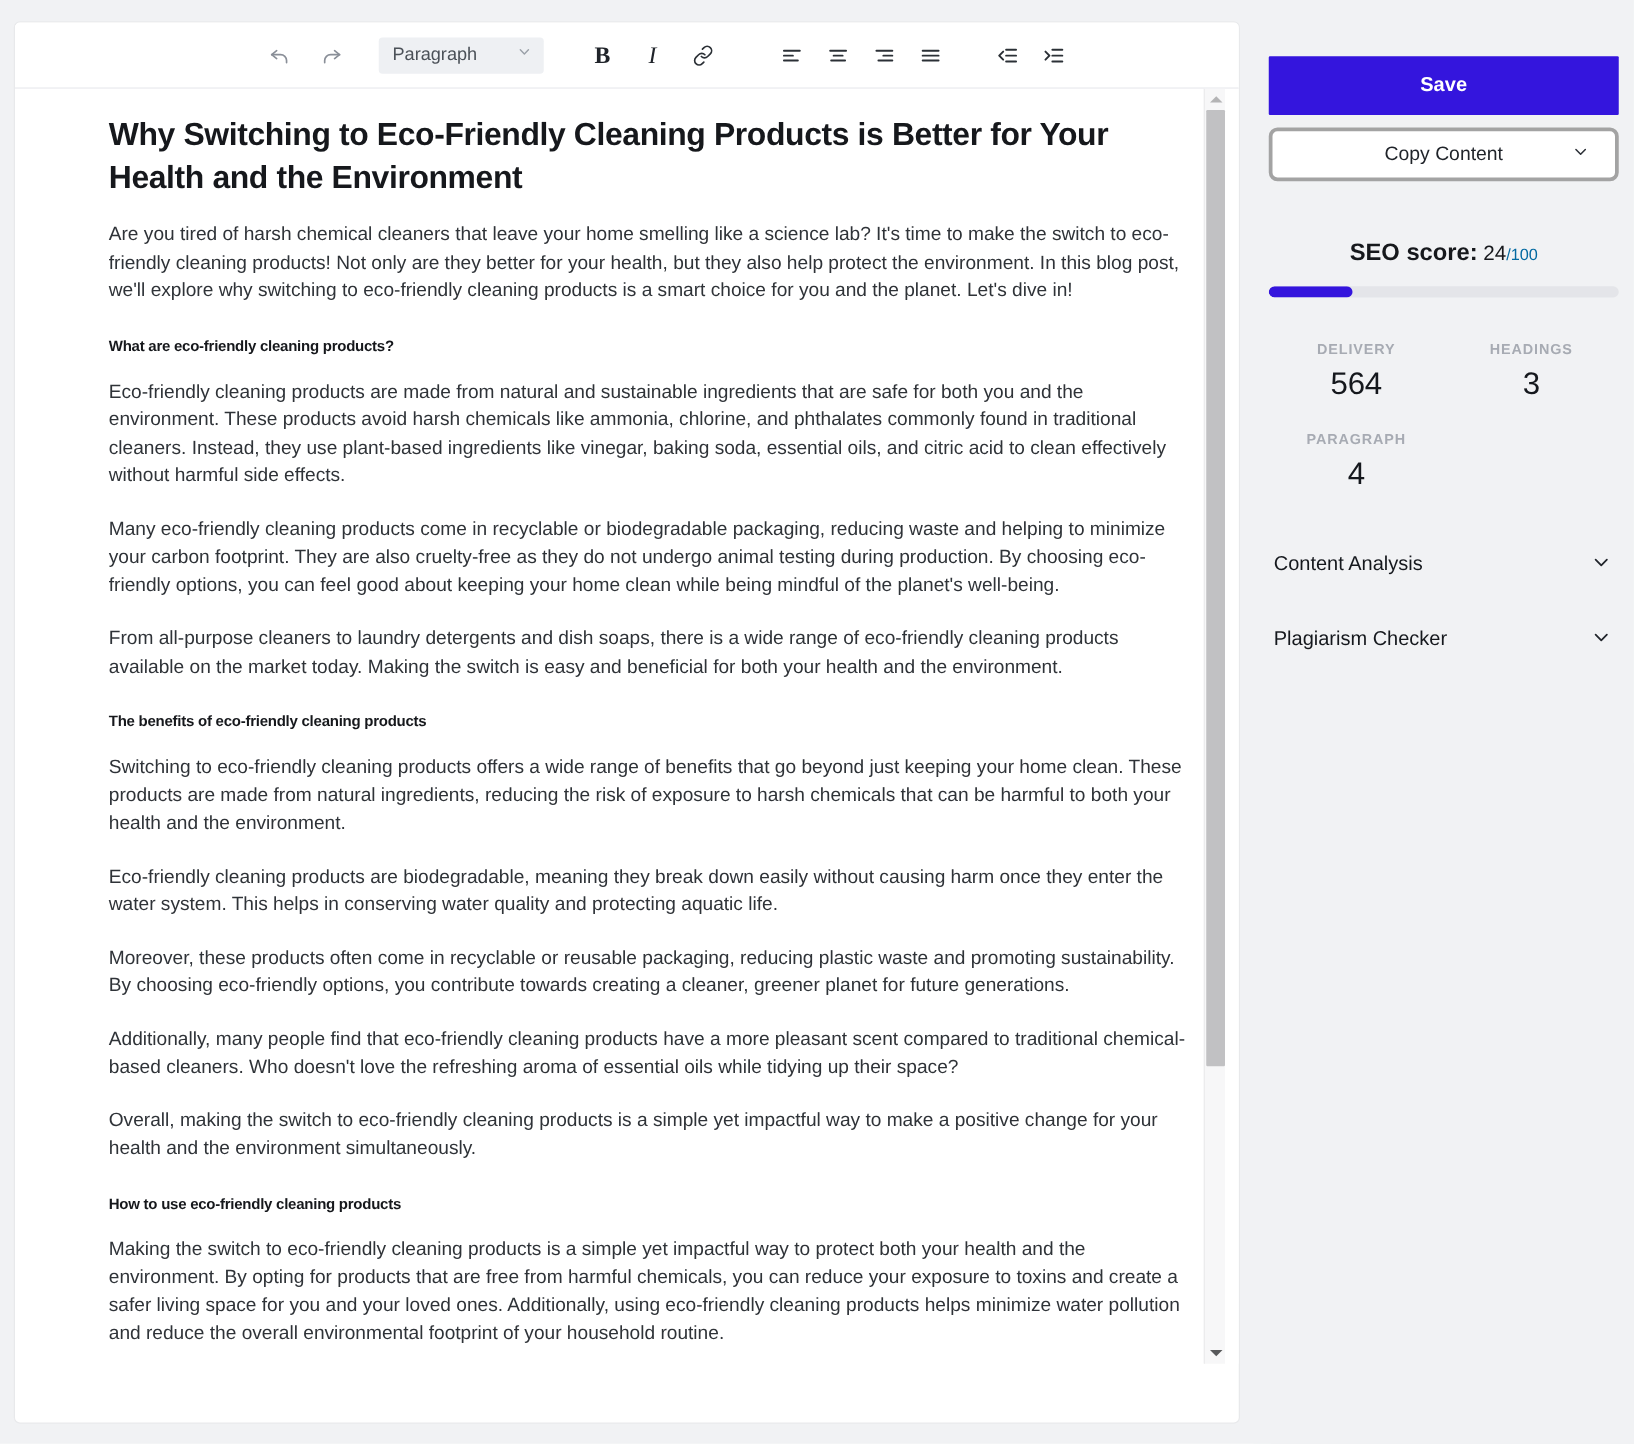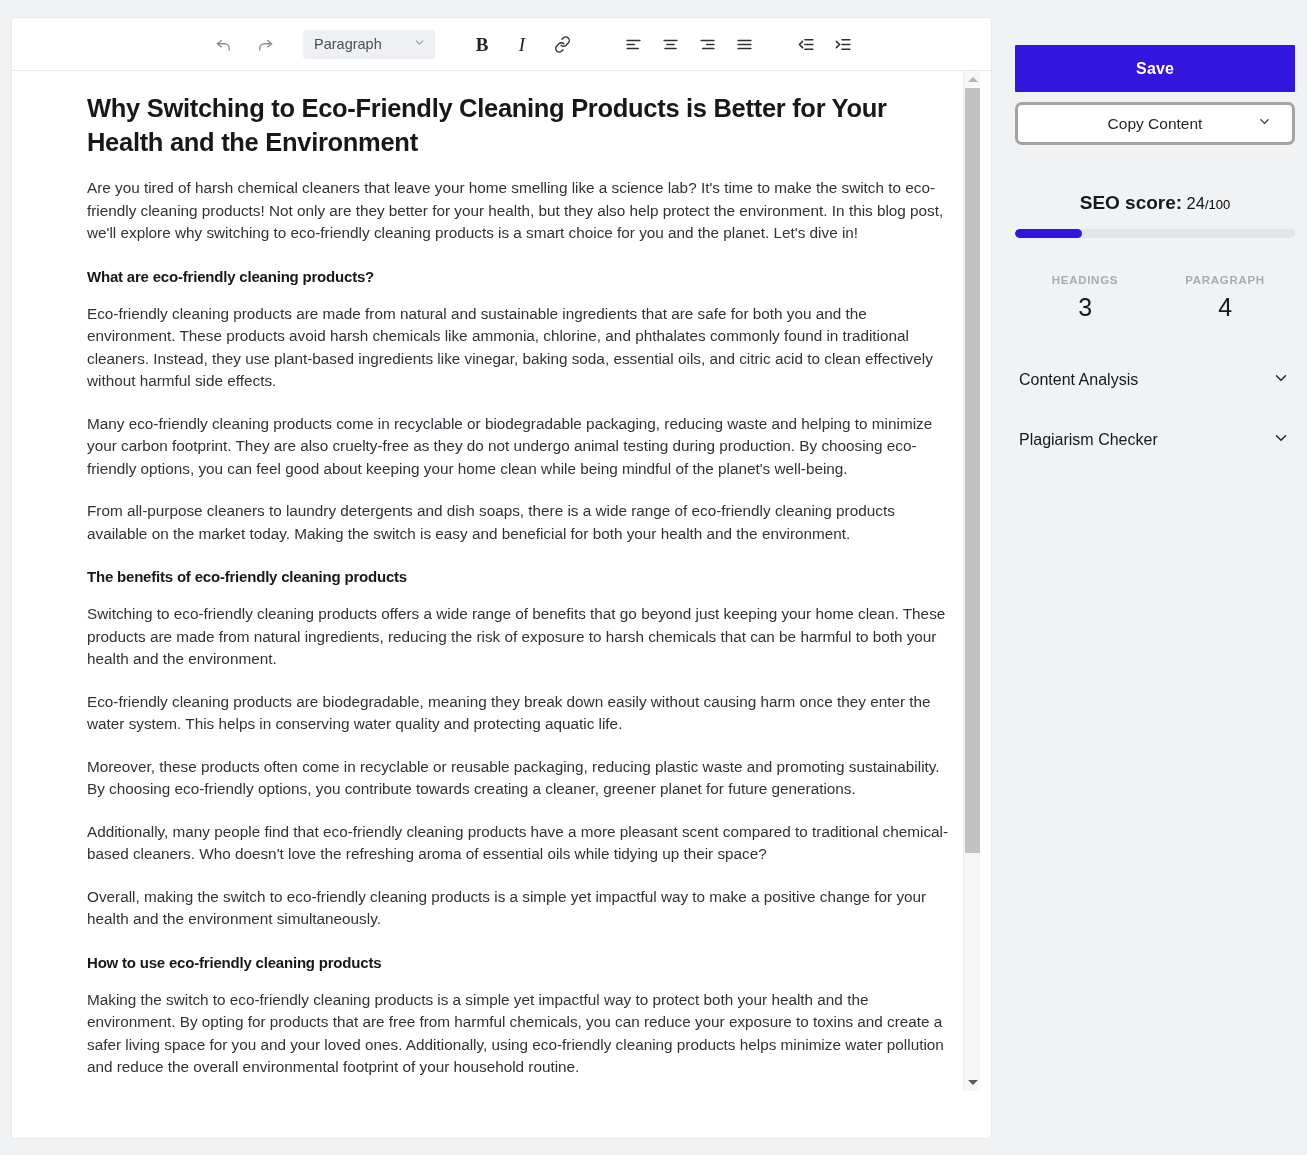--- a/index.html
+++ b/index.html
@@ -111,21 +111,21 @@
     font-size: 25.5px;
     line-height: 34px;
     font-weight: bold;
     color: #16181c;
     margin: 0 0 18px 0;
     letter-spacing: -0.3px;
     max-width: 900px;
   }
   #doc-body h2 {
     font-family: "Liberation Sans", sans-serif;
-    font-size: 15px;
+    font-size: 12px;
     line-height: 24px;
     font-weight: bold;
     color: #16181c;
     margin: 12px 0 14px 0;
     letter-spacing: -0.2px;
   }
   #doc-body p {
     font-family: "Liberation Sans", sans-serif;
     font-size: 15.3px;
     line-height: 22.5px;
@@ -228,21 +228,21 @@
     font-weight: bold;
     color: #16181c;
   }
   #seo-score-row .seo-value {
     font-size: 16.5px;
     font-weight: normal;
     color: #16181c;
   }
   #seo-score-row .seo-max {
     font-size: 13px;
-    color: #000000;
+    color: #0369a1;
   }
 
   #seo-progress-track {
     margin: 15px 0 0 0;
     height: 9px;
     width: 100%;
     background: #e4e5e9;
     border-radius: 5px;
     overflow: hidden;
   }
@@ -439,20 +439,24 @@
       <span class="seo-label">SEO score:</span>
       <span class="seo-value">24</span><span class="seo-max">/100</span>
     </div>
 
     <div id="seo-progress-track">
       <div id="seo-progress-fill" style="width: 24%;"></div>
     </div>
 
     <div id="stats-grid">
       <div class="stat-cell">
+        <span class="stat-label">DELIVERY</span>
+        <span class="stat-value">564</span>
+      </div>
+      <div class="stat-cell">
         <span class="stat-label">HEADINGS</span>
         <span class="stat-value">3</span>
       </div>
       <div class="stat-cell">
         <span class="stat-label">PARAGRAPH</span>
         <span class="stat-value">4</span>
       </div>
     </div>
 
     <div id="accordion-list">

